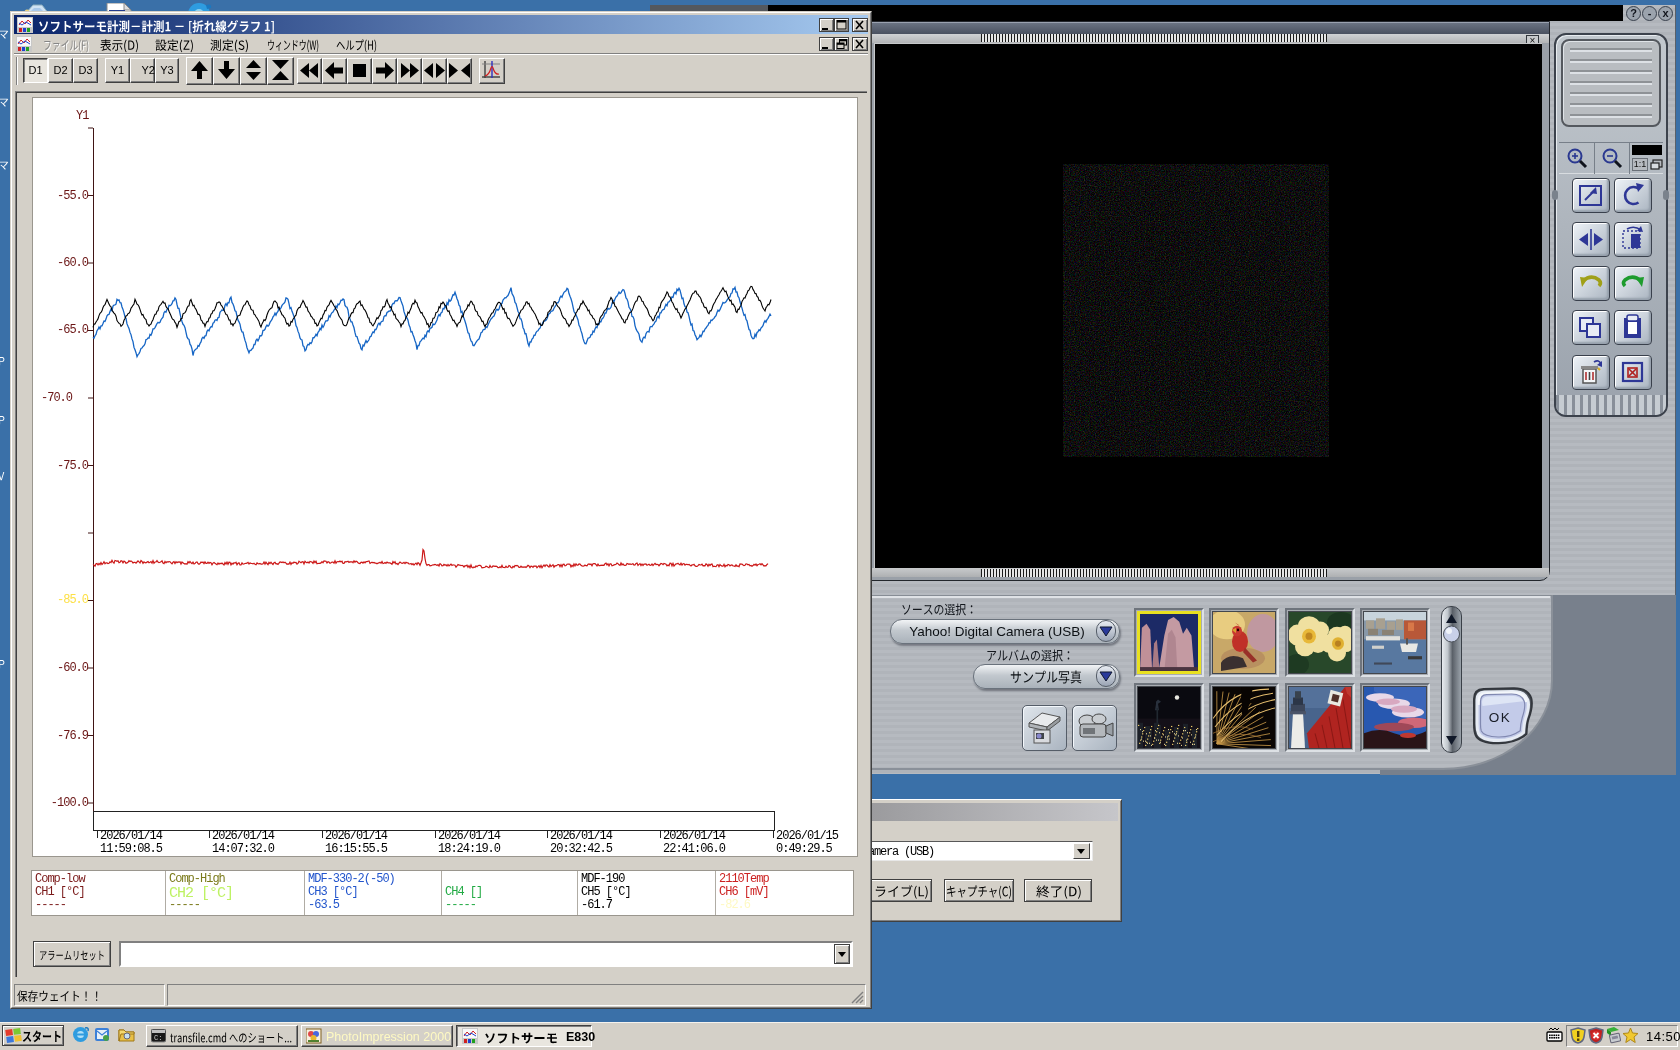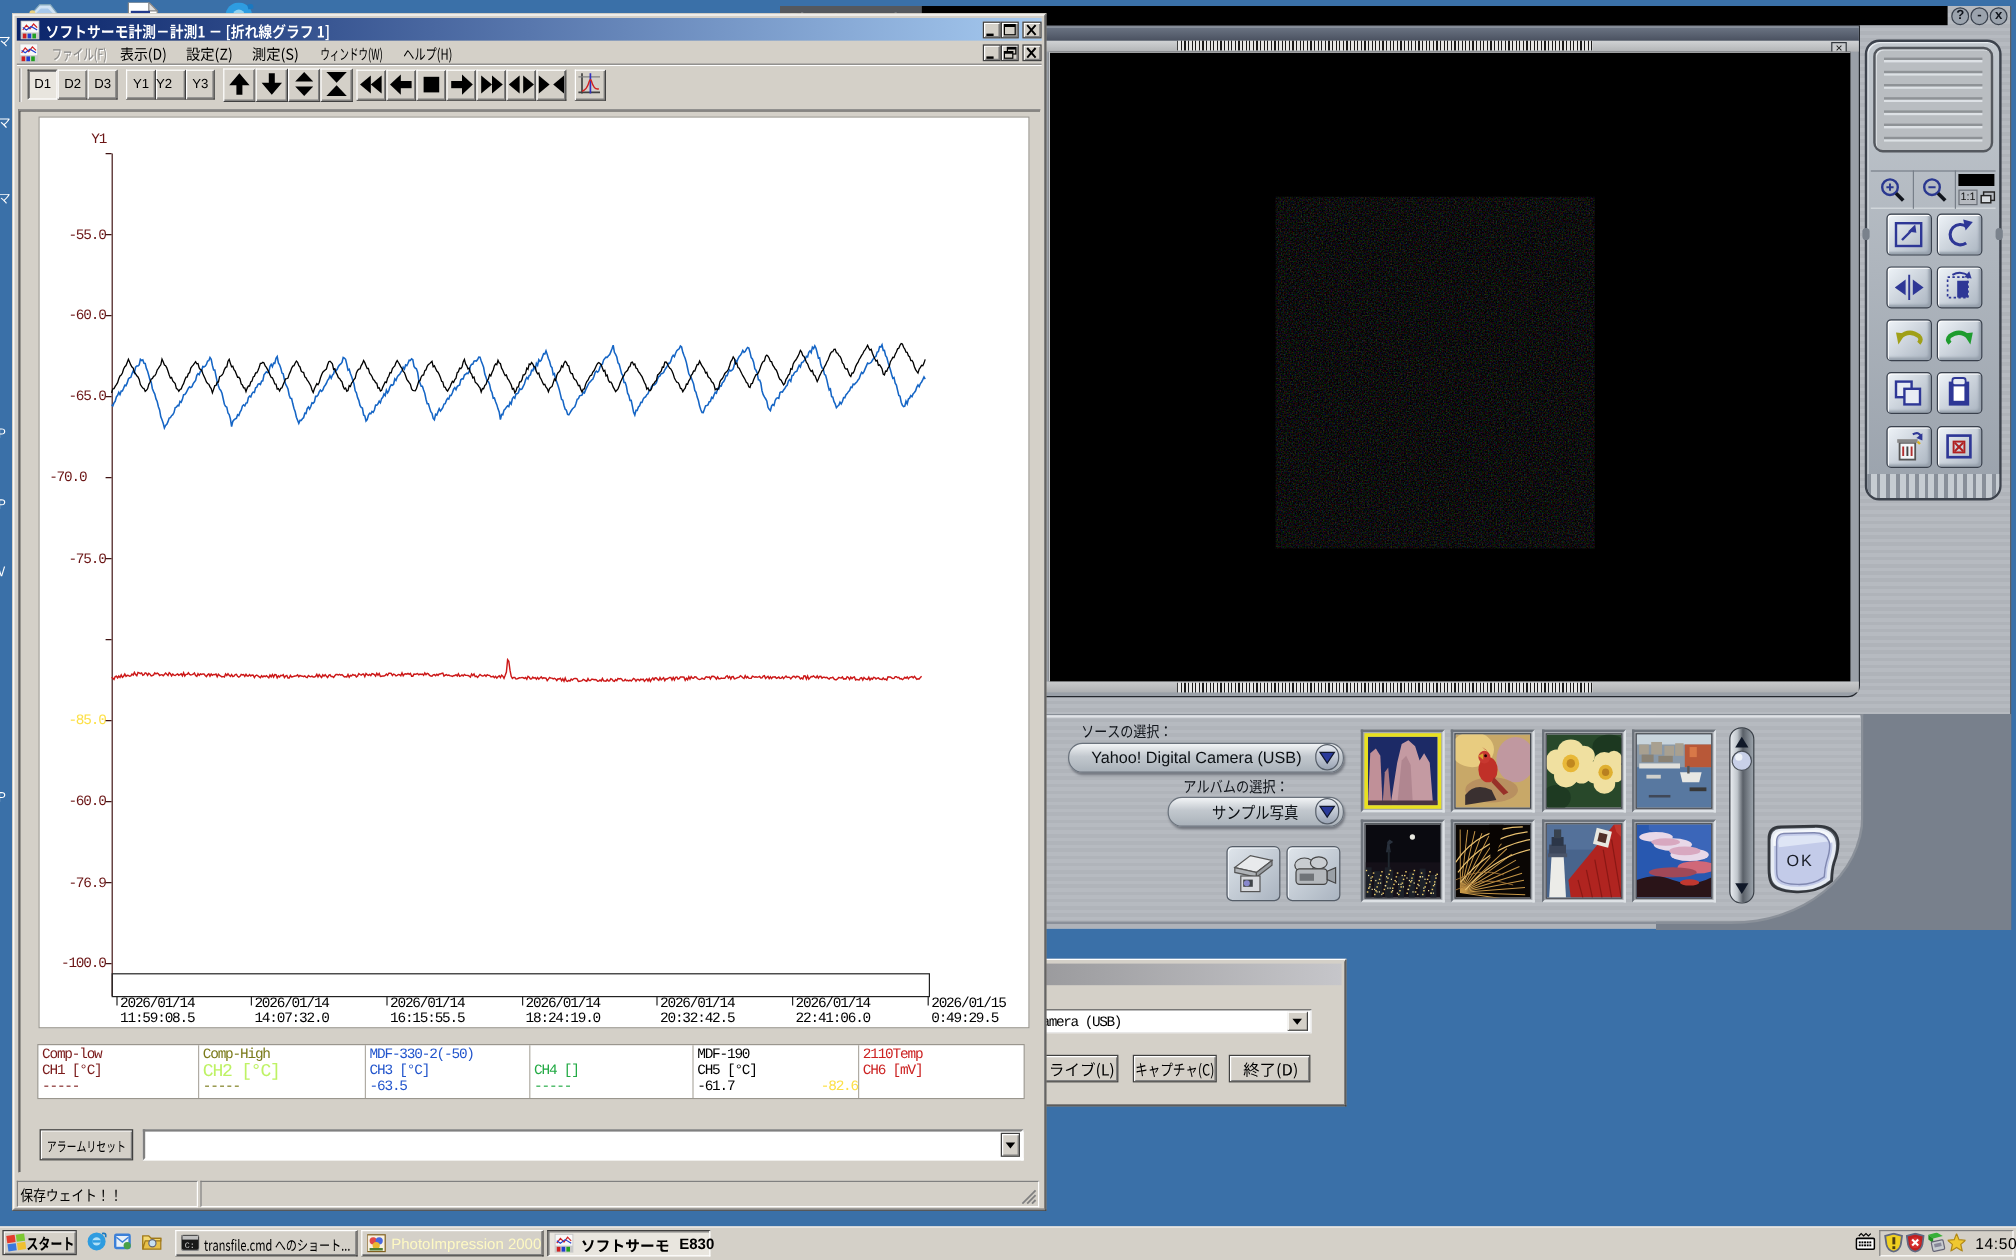--- a/index.html
+++ b/index.html
@@ -609,21 +609,21 @@
 <div class="a" style="left:16px;top:57px;width:2px;height:28px;border-left:1px solid #808080;border-right:1px solid #fff"></div>
 <div class="a" style="left:23px;top:58px;width:25px;height:25px;border:1px solid;border-color:#404040 #fff #fff #404040;box-shadow:inset 1px 1px 0 #808080;background:#e8e5de"></div>
 <div class="a" style="left:23px;top:59px;width:25px;height:25px;font-size:11px;text-align:center;line-height:23px;color:#000">D1</div>
 <div class="a" style="left:48px;top:58px;width:25px;height:25px;border:1px solid;border-color:#fff #404040 #404040 #fff;box-shadow:inset -1px -1px 0 #808080;background:#d4d0c8"></div>
 <div class="a" style="left:48px;top:59px;width:25px;height:25px;font-size:11px;text-align:center;line-height:23px;color:#000">D2</div>
 <div class="a" style="left:73px;top:58px;width:25px;height:25px;border:1px solid;border-color:#fff #404040 #404040 #fff;box-shadow:inset -1px -1px 0 #808080;background:#d4d0c8"></div>
 <div class="a" style="left:73px;top:59px;width:25px;height:25px;font-size:11px;text-align:center;line-height:23px;color:#000">D3</div>
 <div class="a" style="left:105px;top:58px;width:25px;height:25px;border:1px solid;border-color:#fff #404040 #404040 #fff;box-shadow:inset -1px -1px 0 #808080;background:#d4d0c8"></div>
 <div class="a" style="left:105px;top:59px;width:25px;height:25px;font-size:11px;text-align:center;line-height:23px;color:#000">Y1</div>
 <div class="a" style="left:130px;top:58px;width:25px;height:25px;border:1px solid;border-color:#fff #404040 #404040 #fff;box-shadow:inset -1px -1px 0 #808080;background:#d4d0c8"></div>
-<div class="a" style="left:130px;top:59px;width:25px;height:25px;font-size:11px;text-align:left;line-height:23px;color:#000">Y2</div>
+<div class="a" style="left:130px;top:59px;width:25px;height:25px;font-size:11px;text-align:right;line-height:23px;color:#000">Y2</div>
 <div class="a" style="left:155px;top:58px;width:24px;height:25px;border:1px solid;border-color:#fff #404040 #404040 #fff;box-shadow:inset -1px -1px 0 #808080;background:#d4d0c8"></div>
 <div class="a" style="left:155px;top:59px;width:24px;height:25px;font-size:11px;text-align:center;line-height:23px;color:#000">Y3</div>
 <div class="a" style="left:186px;top:57px;width:27px;height:28px;border:1px solid;border-color:#fff #404040 #404040 #fff;box-shadow:inset -1px -1px 0 #808080;background:#d4d0c8"></div>
 <svg class="a" style="left:186px;top:57px" width="27" height="28">
     <polygon points="13.5,4 22,14 16,14 16,22 11,22 11,14 5,14" fill="#000"></polygon>
   </svg>
 <div class="a" style="left:213px;top:57px;width:27px;height:28px;border:1px solid;border-color:#fff #404040 #404040 #fff;box-shadow:inset -1px -1px 0 #808080;background:#d4d0c8"></div>
 <svg class="a" style="left:213px;top:57px" width="27" height="28">
     <polygon points="13.5,22 22,12 16,12 16,4 11,4 11,12 5,12" fill="#000"></polygon>
   </svg>
@@ -742,21 +742,21 @@
 <div class="a mono" style="left:308px;top:872px;font-size:12px;color:#2255cc;letter-spacing:-1px;white-space:pre">MDF-330-2(-50)</div>
 <div class="a mono" style="left:308px;top:885px;font-size:12px;color:#2255cc;letter-spacing:-1px;white-space:pre">CH3 [°C]</div>
 <div class="a mono" style="left:308px;top:898px;font-size:12px;color:#2255cc;letter-spacing:-1px;white-space:pre">-63.5</div>
 <div class="a mono" style="left:445px;top:885px;font-size:12px;color:#22aa44;letter-spacing:-1px;white-space:pre">CH4 []</div>
 <div class="a mono" style="left:445px;top:898px;font-size:12px;color:#22aa44;letter-spacing:-1px;white-space:pre">-----</div>
 <div class="a mono" style="left:581px;top:872px;font-size:12px;color:#000000;letter-spacing:-1px;white-space:pre">MDF-190</div>
 <div class="a mono" style="left:581px;top:885px;font-size:12px;color:#000000;letter-spacing:-1px;white-space:pre">CH5 [°C]</div>
 <div class="a mono" style="left:581px;top:898px;font-size:12px;color:#000000;letter-spacing:-1px;white-space:pre">-61.7</div>
 <div class="a mono" style="left:719px;top:872px;font-size:12px;color:#cc2222;letter-spacing:-1px;white-space:pre">2110Temp</div>
 <div class="a mono" style="left:719px;top:885px;font-size:12px;color:#cc2222;letter-spacing:-1px;white-space:pre">CH6 [mV]</div>
-<div class="a mono" style="left:684px;top:898px;font-size:12px;color:#fde047;letter-spacing:-1px;white-space:pre">-82.6</div>
+<div class="a mono" style="left:719px;top:898px;font-size:12px;color:#fef9c3;letter-spacing:-1px;white-space:pre">-82.6</div>
 <div class="a raised" style="left:33px;top:941px;width:78px;height:26px;border-color:#404040;box-shadow:inset 1px 1px 0 #fff,inset -1px -1px 0 #808080"></div>
 <svg style="position:absolute;left:39px;top:948px;overflow:visible" width="68" height="16">
     <path transform="translate(0,11.7) scale(0.7174,1)" d="M10.7 -7.8 10.1 -8.3C10.0 -8.3 9.6 -8.2 9.3 -8.2C8.6 -8.2 3.3 -8.2 2.7 -8.2C2.3 -8.2 1.8 -8.3 1.4 -8.3V-7.3C1.9 -7.3 2.3 -7.4 2.7 -7.4C3.3 -7.4 8.5 -7.4 9.3 -7.4C8.9 -6.7 7.8 -5.4 6.8 -4.8L7.5 -4.2C8.8 -5.1 9.9 -6.6 10.4 -7.4C10.5 -7.5 10.6 -7.7 10.7 -7.8ZM6.1 -6.3H5.1C5.1 -6.0 5.1 -5.7 5.1 -5.4C5.1 -3.5 4.9 -1.9 3.1 -0.8C2.8 -0.6 2.4 -0.4 2.1 -0.3L2.9 0.4C5.8 -1.0 6.1 -3.1 6.1 -6.3Z M14.2 -8.6V-7.6C14.5 -7.6 14.8 -7.6 15.2 -7.6C15.8 -7.6 19.1 -7.6 19.7 -7.6C20.1 -7.6 20.5 -7.6 20.8 -7.6V-8.6C20.5 -8.5 20.1 -8.5 19.7 -8.5C19.0 -8.5 15.8 -8.5 15.2 -8.5C14.8 -8.5 14.5 -8.5 14.2 -8.6ZM21.6 -5.5 20.9 -5.9C20.8 -5.9 20.6 -5.9 20.3 -5.9C19.7 -5.9 14.8 -5.9 14.2 -5.9C13.9 -5.9 13.5 -5.9 13.1 -5.9V-5.0C13.5 -5.0 14.0 -5.0 14.2 -5.0C14.9 -5.0 19.8 -5.0 20.4 -5.0C20.1 -4.2 19.7 -3.2 19.0 -2.4C18.0 -1.4 16.6 -0.7 14.9 -0.3L15.7 0.5C17.1 0.1 18.6 -0.6 19.8 -1.9C20.6 -2.9 21.1 -4.1 21.4 -5.2C21.5 -5.3 21.5 -5.4 21.6 -5.5Z M24.2 -5.0V-3.9C24.5 -3.9 25.1 -3.9 25.8 -3.9C26.6 -3.9 31.2 -3.9 32.1 -3.9C32.6 -3.9 33.1 -3.9 33.3 -3.9V-5.0C33.1 -5.0 32.6 -4.9 32.1 -4.9C31.2 -4.9 26.6 -4.9 25.8 -4.9C25.1 -4.9 24.5 -5.0 24.2 -5.0Z M36.4 -1.3C36.1 -1.3 35.7 -1.3 35.4 -1.3L35.5 -0.2C35.9 -0.2 36.2 -0.3 36.5 -0.3C38.0 -0.5 41.9 -0.9 43.6 -1.1C43.9 -0.6 44.1 -0.0 44.3 0.4L45.2 -0.0C44.8 -1.2 43.5 -3.5 42.7 -4.7L41.8 -4.3C42.3 -3.8 42.8 -2.9 43.2 -2.0C42.0 -1.8 39.8 -1.6 38.1 -1.4C38.6 -2.9 39.8 -6.4 40.1 -7.5C40.3 -8.0 40.4 -8.3 40.5 -8.6L39.4 -8.8C39.3 -8.5 39.3 -8.2 39.1 -7.7C38.8 -6.6 37.6 -2.9 37.0 -1.3Z M54.9 -8.7H53.8C53.9 -8.4 53.9 -8.1 53.9 -7.7C53.9 -7.3 53.9 -6.3 53.9 -5.9C53.9 -3.7 53.8 -2.8 52.9 -1.9C52.2 -1.0 51.3 -0.6 50.2 -0.3L50.9 0.5C51.8 0.2 52.9 -0.3 53.7 -1.2C54.5 -2.2 54.9 -3.1 54.9 -5.9C54.9 -6.3 54.9 -7.3 54.9 -7.7C54.9 -8.1 54.9 -8.4 54.9 -8.7ZM49.6 -8.6H48.5C48.6 -8.4 48.6 -8.0 48.6 -7.8C48.6 -7.5 48.6 -4.5 48.6 -4.0C48.6 -3.6 48.6 -3.3 48.5 -3.1H49.6C49.6 -3.3 49.5 -3.7 49.5 -4.0C49.5 -4.5 49.5 -7.5 49.5 -7.8C49.5 -8.1 49.6 -8.4 49.6 -8.6Z M67.7 -6.6 67.0 -7.1C66.9 -7.1 66.7 -7.0 66.4 -6.9C65.9 -6.8 63.9 -6.4 62.0 -6.0V-7.8C62.0 -8.2 62.0 -8.6 62.0 -8.9H60.9C61.0 -8.6 61.0 -8.2 61.0 -7.8V-5.9C59.8 -5.6 58.7 -5.4 58.2 -5.4L58.4 -4.4L61.0 -5.0V-1.5C61.0 -0.3 61.4 0.2 63.5 0.2C65.0 0.2 66.1 0.1 67.2 -0.0L67.2 -1.0C66.1 -0.8 65.0 -0.7 63.6 -0.7C62.2 -0.7 62.0 -0.9 62.0 -1.7V-5.2L66.3 -6.0C66.0 -5.3 65.1 -4.1 64.3 -3.3L65.1 -2.8C66.0 -3.8 66.9 -5.2 67.4 -6.2C67.5 -6.3 67.6 -6.5 67.7 -6.6Z M74.6 -6.6 73.7 -6.3C73.9 -5.8 74.5 -4.4 74.6 -3.8L75.5 -4.1C75.3 -4.6 74.8 -6.2 74.6 -6.6ZM78.7 -6.0 77.7 -6.3C77.6 -4.8 77.0 -3.4 76.1 -2.4C75.2 -1.2 73.7 -0.3 72.4 0.1L73.2 0.9C74.5 0.4 75.9 -0.5 76.9 -1.9C77.7 -2.9 78.2 -4.1 78.5 -5.4C78.6 -5.6 78.6 -5.7 78.7 -6.0ZM71.9 -6.0 71.0 -5.7C71.3 -5.3 71.9 -3.7 72.1 -3.1L72.9 -3.4C72.7 -4.0 72.1 -5.6 71.9 -6.0Z M84.4 -1.0C84.4 -0.6 84.4 -0.0 84.3 0.3H85.4C85.4 -0.0 85.3 -0.7 85.3 -1.0L85.3 -4.8C86.6 -4.4 88.6 -3.6 89.8 -3.0L90.2 -3.9C89.0 -4.5 86.8 -5.4 85.3 -5.8V-7.7C85.3 -8.1 85.4 -8.5 85.4 -8.9H84.3C84.4 -8.5 84.4 -8.0 84.4 -7.7C84.4 -6.7 84.4 -1.7 84.4 -1.0Z" fill="#000"></path>
   </svg>
 <div class="a" style="left:119px;top:941px;width:734px;height:26px;background:#fff;border-top:2px solid #808080;border-left:2px solid #808080;border-right:2px solid #fff;border-bottom:2px solid #fff"></div>
 <div class="a raised" style="left:834px;top:944px;width:16px;height:20px;border-color:#404040;box-shadow:inset 1px 1px 0 #fff,inset -1px -1px 0 #808080"></div>
 <svg class="a" style="left:834px;top:944px" width="16" height="20">
     <polygon points="4,8 12,8 8,13" fill="#000"></polygon>
   </svg>
 <div class="a sunk" style="left:14px;top:984px;width:151px;height:22px"></div>

